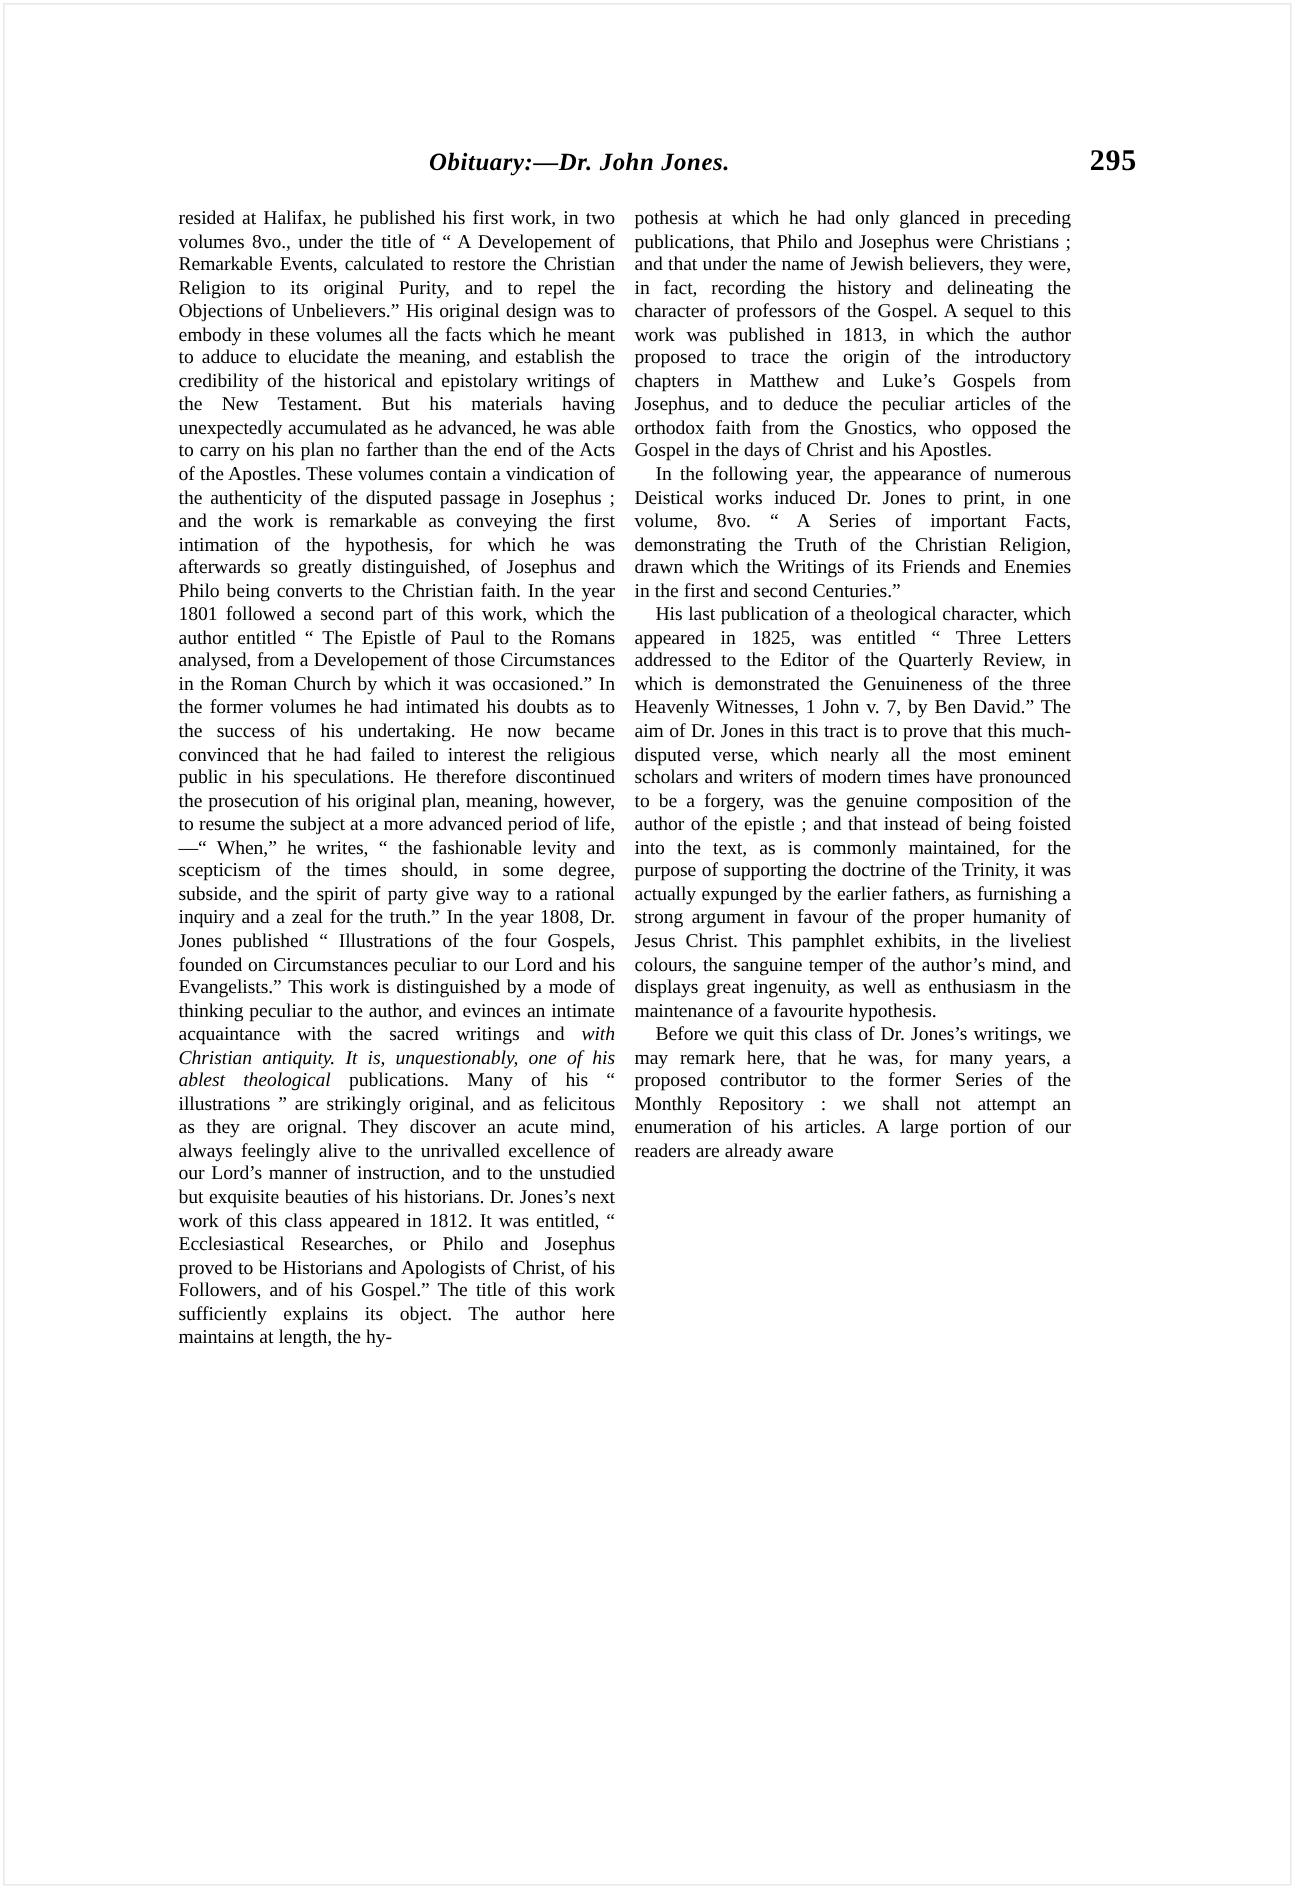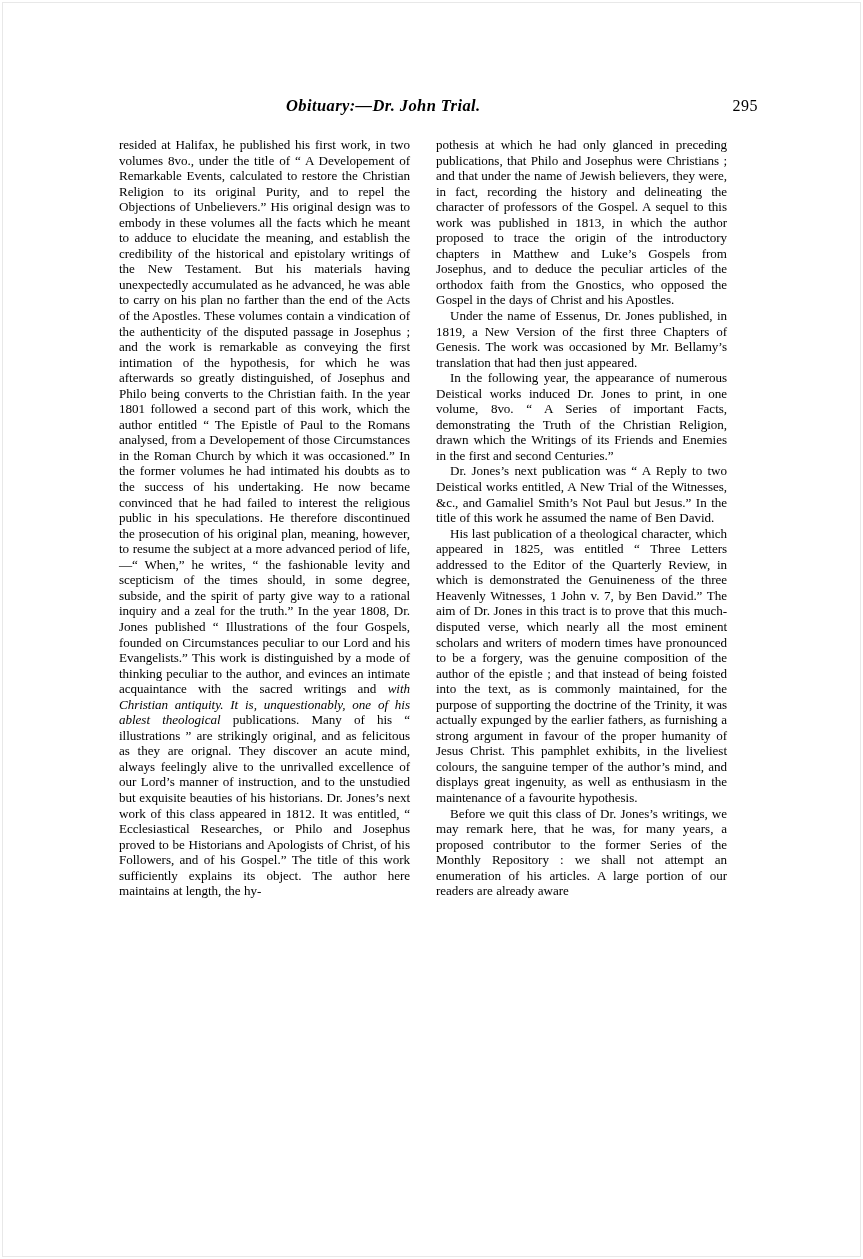--- a/index.html
+++ b/index.html
@@ -39,31 +39,31 @@
   }
   .head-title {
     font-style: italic;
     font-weight: bold;
     font-size: 16.5px;
     letter-spacing: 0.4px;
     margin-left: 168px;
     white-space: nowrap;
   }
   .head-folio {
-    font-size: 16px;
-    font-weight: normal;
+    font-size: 20px;
+    font-weight: bold;
     letter-spacing: 0.5px;
   }
   #columns {
     position: absolute;
     left: 119px;
     top: 137px;
     width: 638px;
     display: flex;
-    gap: 26px;
+    gap: 13px;
   }
   .column {
     width: 291px;
   }
   .para {
     margin: 0;
     font-size: 13.1px;
     line-height: 15.55px;
     text-align: justify;
     text-justify: inter-word;
@@ -85,33 +85,31 @@
   .column {
     filter: contrast(1.02);
   }
 </style>
 </head>
 <body>
 
 <div id="page">
 
   <div class="running-head">
-    <span class="head-title">Obituary:—Dr. John Trial.</span>
+    <span class="head-title">Obituary:—Dr. John Jones.</span>
     <span class="head-folio">295</span>
   </div>
 
   <div id="columns">
 
     <div class="column">
       <p class="para first"><span>resided at Halifax, he published his first work, in two volumes 8vo., under the title of “ A Developement of Remarkable Events, calculated to restore the Christian Religion to its original Purity, and to repel the Objections of Unbelievers.”  His original design was to embody in these volumes all the facts which he meant to adduce to elucidate the meaning, and establish the credibility of the historical and epistolary writings of the New Testament. But his materials having unexpectedly accumulated as he advanced, he was able to carry on his plan no farther than the end of the Acts of the Apostles.  These volumes contain a vindication of the authenticity of the disputed passage in Josephus ; and the work is remarkable as conveying the first intimation of the hypothesis, for which he was afterwards so greatly distinguished, of Josephus and Philo being converts to the Christian faith. In the year 1801 followed a second part of this work, which the author entitled “ The Epistle of Paul to the Romans analysed, from a Developement of those Circumstances in the Roman Church by which it was occasioned.”  In the former volumes he had intimated his doubts as to the success of his undertaking.  He now became convinced that he had failed to interest the religious public in his speculations.  He therefore discontinued the prosecution of his original plan, meaning, however, to resume the subject at a more advanced period of life,—“ When,” he writes, “ the fashionable levity and scepticism of the times should, in some degree, subside, and the spirit of party give way to a rational inquiry and a zeal for the truth.” In the year 1808, Dr. Jones published “ Illustrations of the four Gospels, founded on Circumstances peculiar to our Lord and his Evangelists.”  This work is distinguished by a mode of thinking peculiar to the author, and evinces an intimate acquaintance with the sacred writings and </span><i>with Christian antiquity.  It is, unquestionably, one of his ablest theological </i><span>publications.   Many of his “ illustrations ” are strikingly original, and as felicitous as they are orignal.  They discover an acute mind, always feelingly alive to the unrivalled excellence of our Lord’s manner of instruction, and to the unstudied but exquisite beauties of his historians.  Dr. Jones’s next work of this class appeared in 1812.  It was entitled, “ Ecclesiastical Researches, or Philo and Josephus proved to be Historians and Apologists of Christ, of his Followers, and of his Gospel.”   The title of this work sufficiently explains its object. The author here maintains at length, the hy-</span></p>
     </div>
 
     <div class="column">
       <p class="para first">pothesis at which he had only glanced in preceding publications, that Philo and Josephus were Christians ; and that under the name of Jewish believers, they were, in fact, recording the history and delineating the character of professors of the Gospel.  A sequel to this work was published in 1813, in which the author proposed to trace the origin of the introductory chapters in Matthew and Luke’s Gospels from Josephus, and to deduce the peculiar articles of the orthodox faith from the Gnostics, who opposed the Gospel in the days of Christ and his Apostles.</p>
-      <p class="para">Under the name of Essenus, Dr. Jones published, in 1819, a New Version of the first three Chapters of Genesis. The work was occasioned by Mr. Bellamy’s translation that had then just appeared.</p>
       <p class="para">In the following year, the appearance of numerous Deistical works induced Dr. Jones to print, in one volume, 8vo. “ A Series of important Facts, demonstrating the Truth of the Christian Religion, drawn which the Writings of its Friends and Enemies in the first and second Centuries.”</p>
-      <p class="para">Dr. Jones’s next publication was “ A Reply to two Deistical works entitled, A New Trial of the Witnesses, &amp;c., and Gamaliel Smith’s Not Paul but Jesus.” In the title of this work he assumed the name of Ben David.</p>
       <p class="para">His last publication of a theological character, which appeared in 1825, was entitled “ Three Letters addressed to the Editor of the Quarterly Review, in which is demonstrated the Genuineness of the three Heavenly Witnesses, 1 John v. 7, by Ben David.”  The aim of Dr. Jones in this tract is to prove that this much-disputed verse, which nearly all the most eminent scholars and writers of modern times have pronounced to be a forgery, was the genuine composition of the author of the epistle ; and that instead of being foisted into the text, as is commonly maintained, for the purpose of supporting the doctrine of the Trinity, it was actually expunged by the earlier fathers, as furnishing a strong argument in favour of the proper humanity of Jesus Christ.  This pamphlet exhibits, in the liveliest colours, the sanguine temper of the author’s mind, and displays great ingenuity, as well as enthusiasm in the maintenance of a favourite hypothesis.</p>
       <p class="para">Before we quit this class of Dr. Jones’s writings, we may remark here, that he was, for many years, a proposed contributor to the former Series of the Monthly Repository : we shall not attempt an enumeration of his articles.  A large portion of our readers are already aware</p>
     </div>
 
   </div>
 </div>
 
 </body></html>

